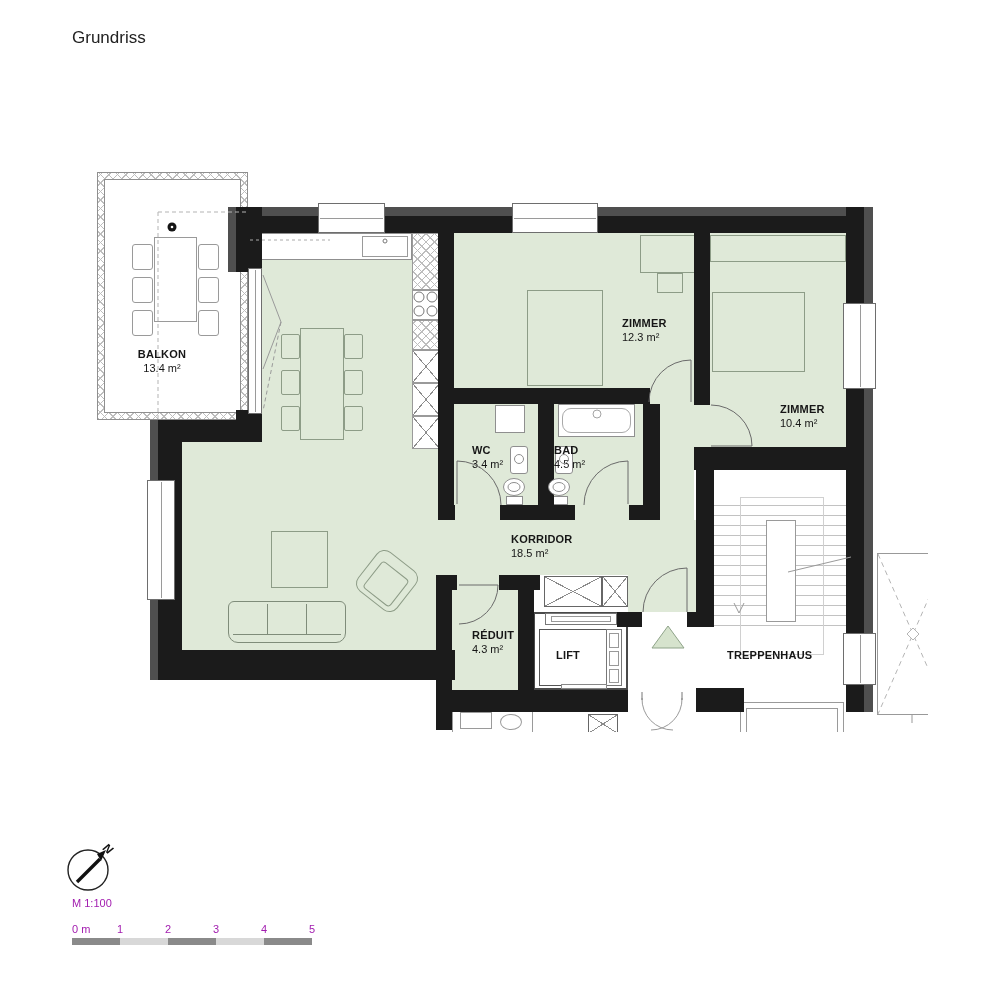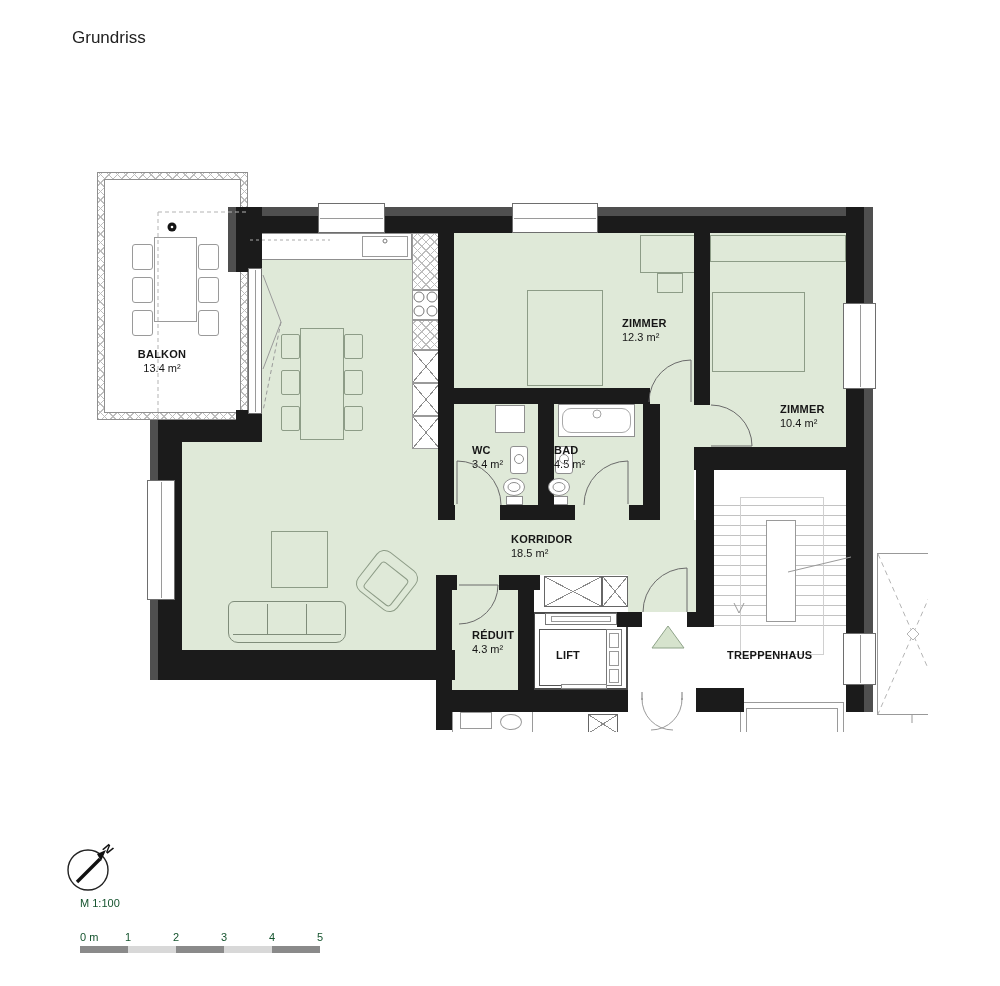--- a/index.html
+++ b/index.html
@@ -24,23 +24,23 @@
   .rlabel{position:absolute;z-index:5;color:#161616;font-weight:bold;font-size:11px;
     line-height:14px;letter-spacing:.2px;white-space:nowrap}
   .rarea{font-weight:normal;letter-spacing:0}
   .overlay{position:absolute;left:0;top:0;z-index:6;pointer-events:none}
   .treads{position:absolute;z-index:1;background-image:repeating-linear-gradient(180deg,#c2c2c2 0 1px,transparent 1px 10px)}
   .flightbox{position:absolute;z-index:1;border:1px solid #d0d0d0;box-sizing:border-box}
   .midrect{position:absolute;z-index:2;background:#fff;border:1px solid #9a9a9a;box-sizing:border-box}
   .cut{position:absolute;overflow:hidden;z-index:2}
   .liftpart{position:absolute;box-sizing:border-box;background:#fff;z-index:2}
   .sline{position:absolute;background:#7f8c7a;z-index:2}
-  .scalebar{position:absolute;left:80px;top:897px;z-index:7;color:#14532d}
+  .scalebar{position:absolute;left:72px;top:897px;z-index:7;color:#a21caf}
   .sb-label{font-size:11px}
-  .sb-ticks{position:relative;height:13px;margin-top:22px;font-size:11px}
+  .sb-ticks{position:relative;height:13px;margin-top:14px;font-size:11px}
   .sb-ticks span{position:absolute;top:0}
   .sb-bar{margin-top:2px;width:240px;height:7px;display:flex}
   .sb-bar div{width:48px;height:7px}
 </style>
 </head>
 <body>
 
 <div class="canvas">
 
   <div class="title">Grundriss</div>

